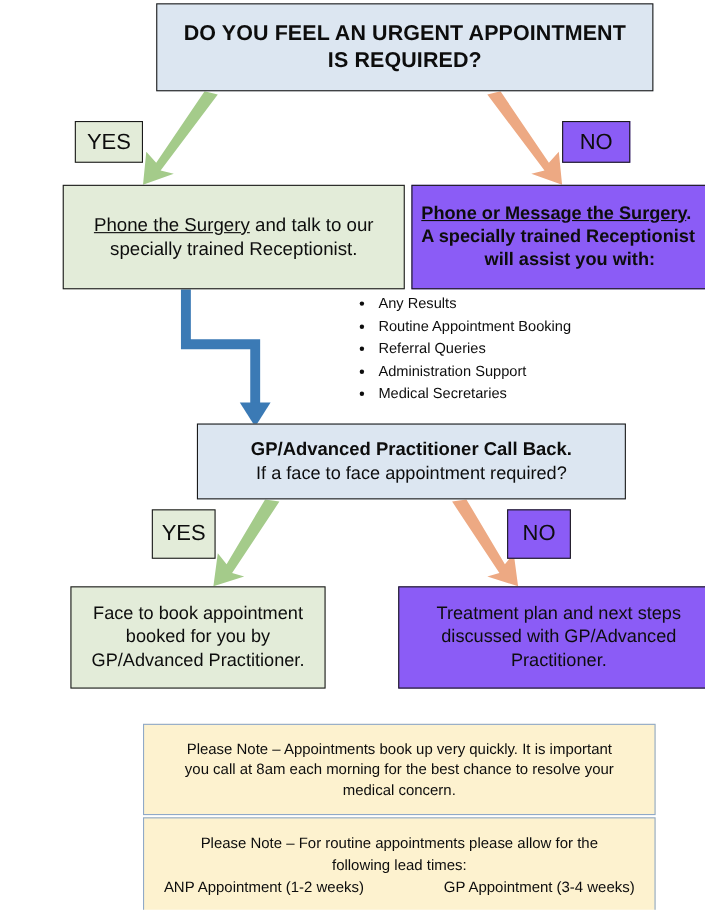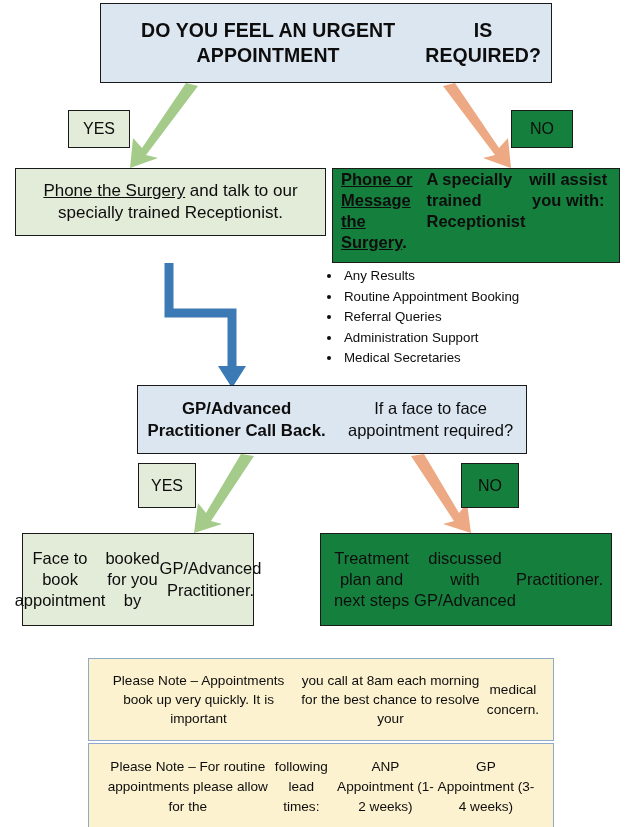--- a/index.html
+++ b/index.html
@@ -19,56 +19,57 @@
     position: absolute;
     left: 0; top: 0;
     width: 641px;
     height: 827px;
   }
   .node {
     position: absolute;
     box-sizing: border-box;
     border: 1.2px solid #1a1a1a;
     display: flex;
-    flex-direction: row;
+    flex-direction: column;
     align-items: center;
     justify-content: center;
     text-align: center;
     line-height: 1.28;
     z-index: 3;
+    margin-left: 42px;
   }
   .blue   { background: #dce6f1; }
   .green  { background: #e3ecd9; }
-  .peach  { background: #15803d; }
+  .peach  { background: #8b5cf6; }
   .cream  { background: #fdf2cf; border: 1.5px solid #8fa9c8; }
 
   
   #title-box {
     left: 100px; top: 3px; width: 452px; height: 80px;
     font-size: 19.5px; font-weight: bold; letter-spacing: .1px;
     padding: 0 10px;
   }
 
   
   .chip {
     position: absolute;
     box-sizing: border-box;
     border: 1.2px solid #1a1a1a;
     display: flex; align-items: center; justify-content: center;
-    font-size: 16px;
+    font-size: 20px;
     z-index: 4;
   }
   #yes-1 { left: 68px;  top: 110px; width: 62px; height: 38px; }
   #no-1  { left: 511px; top: 110px; width: 62px; height: 38px; }
   #yes-2 { left: 138px; top: 463px; width: 58px; height: 45px; }
   #no-2  { left: 461px; top: 463px; width: 58px; height: 45px; }
 
   
   #phone-box {
-    left: 15px; top: 168px; width: 311px; height: 68px;
+    left: 15px; top: 168px; width: 311px; height: 95px;
     font-size: 17px; padding: 0 12px;
   }
   #message-box {
     left: 332px; top: 168px; width: 288px; height: 95px;
     font-size: 16.5px; padding: 0 8px;
     align-items: stretch; text-align: left;
   }
   #message-box .line { width: 100%; font-weight: bold; }
   #message-box .line.c { text-align: center; }
   .u { text-decoration: underline; }

